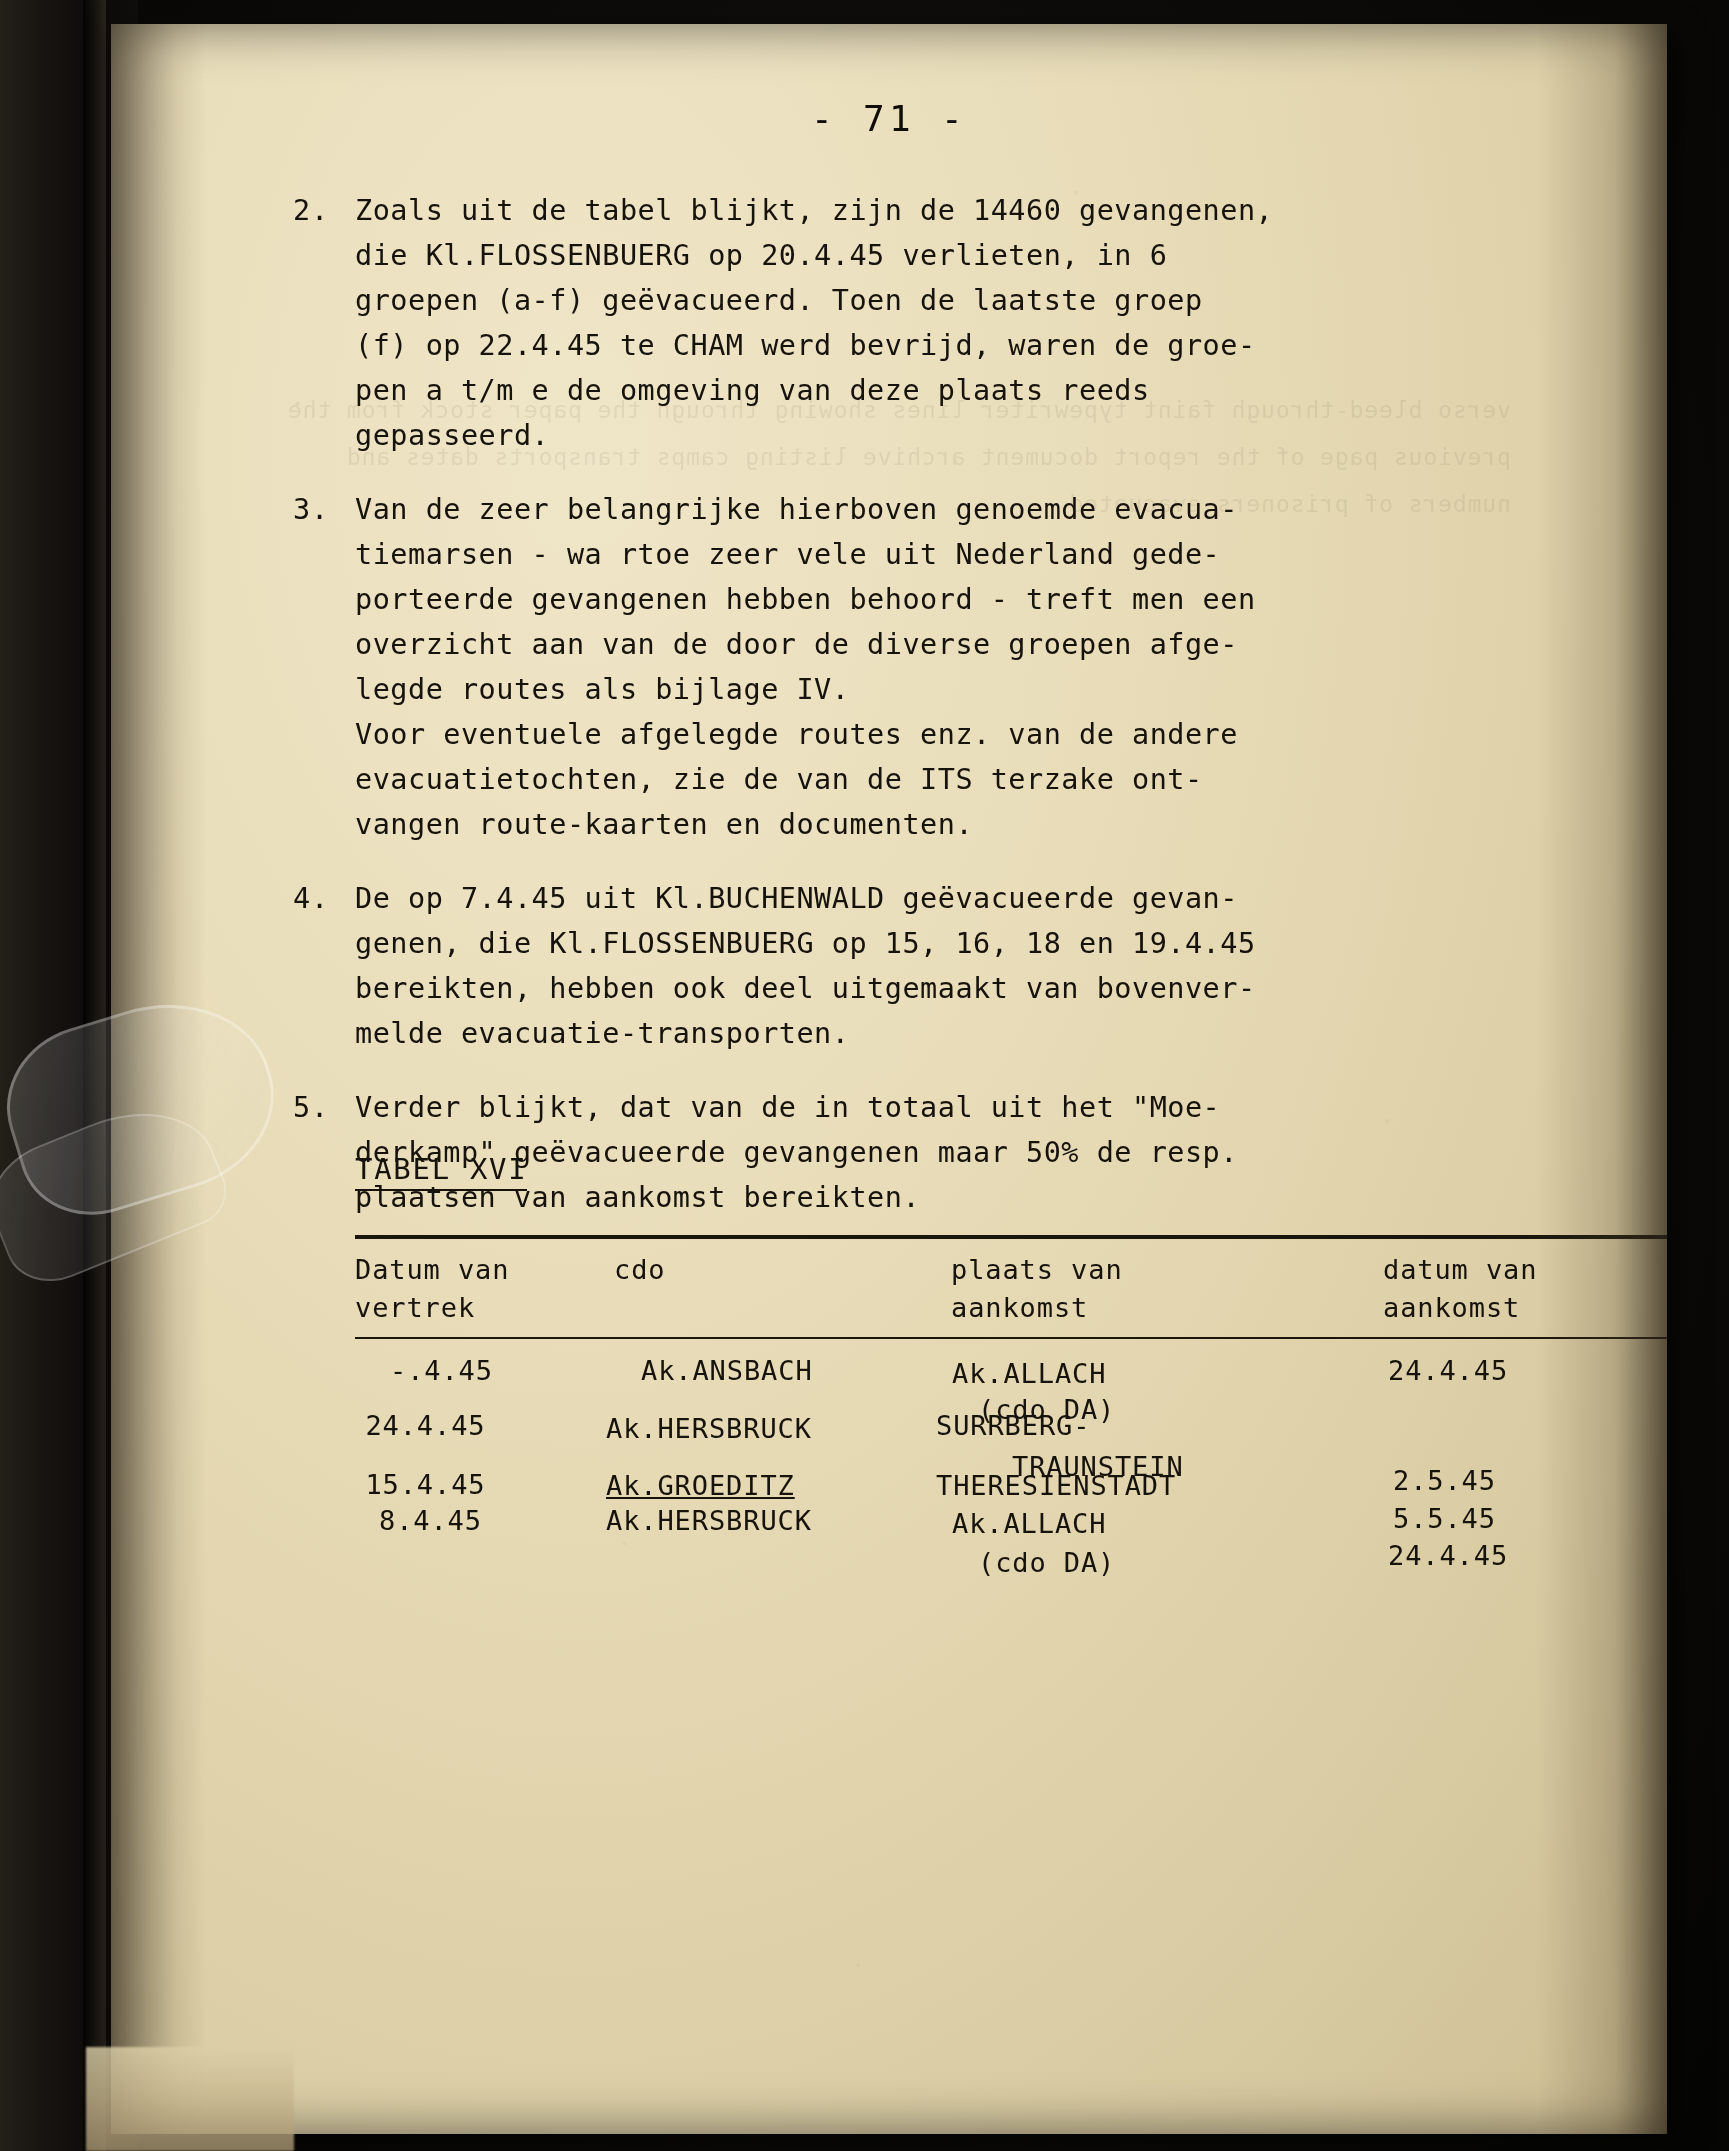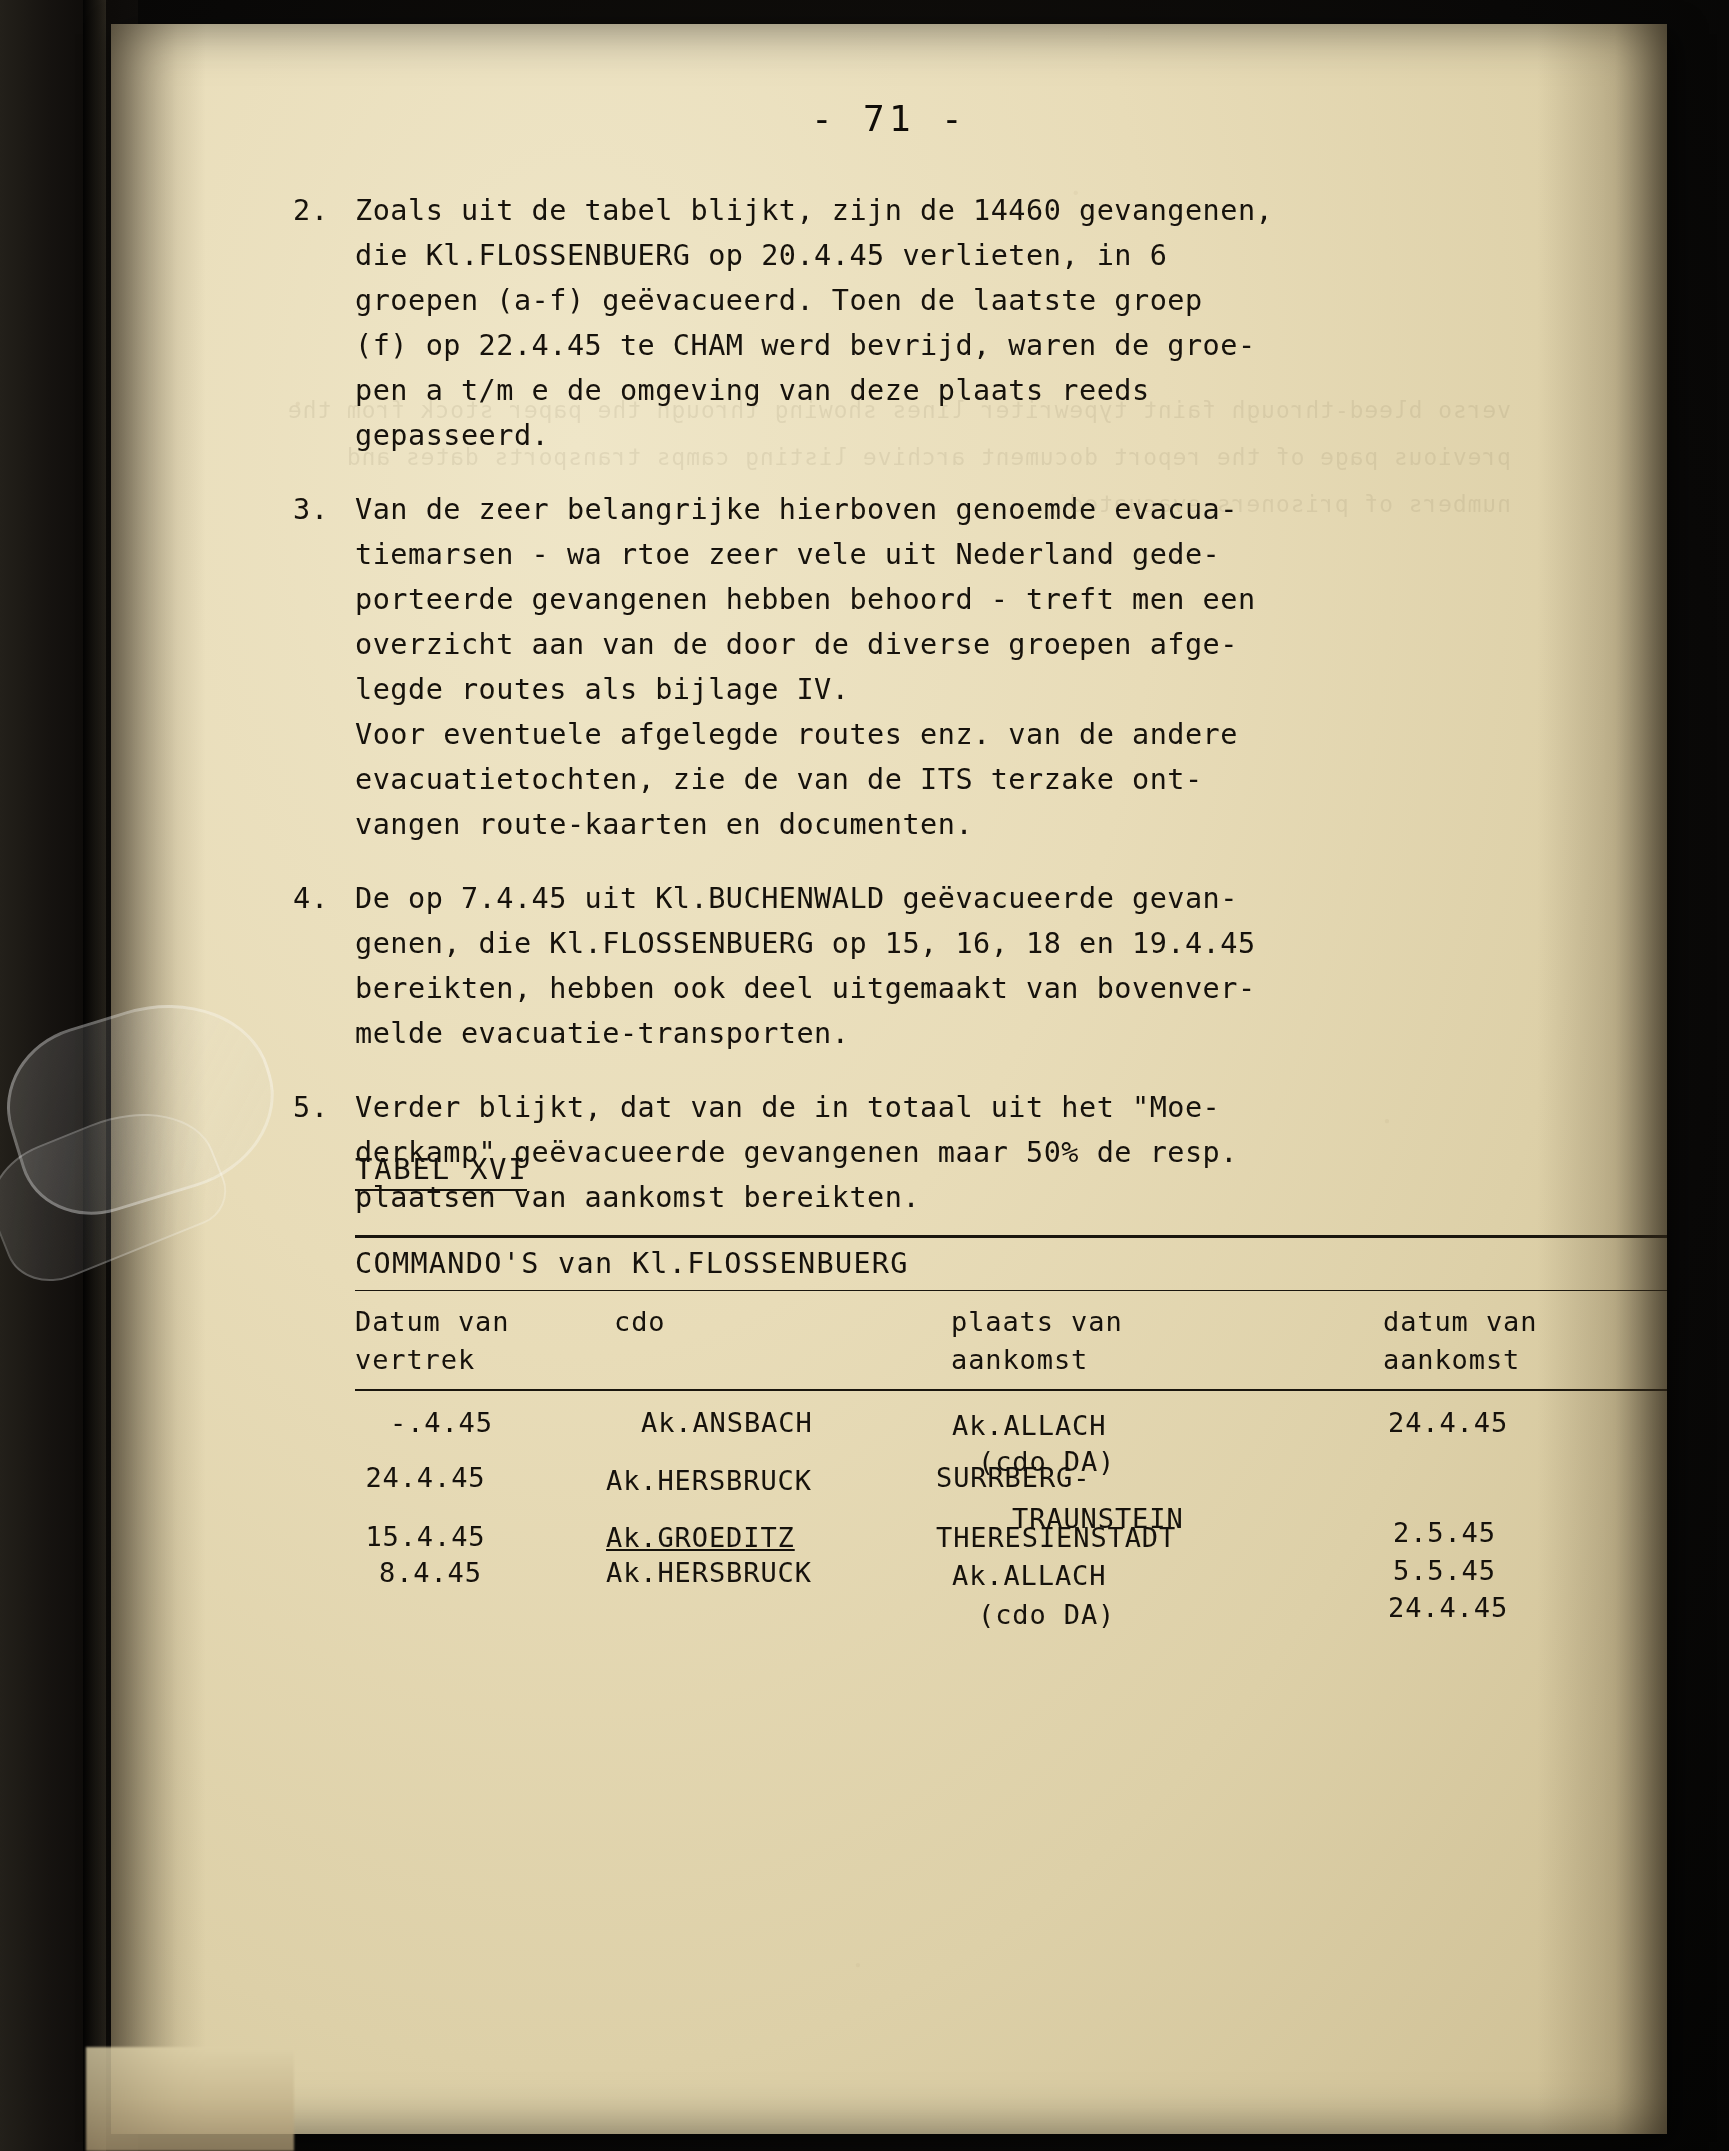--- a/index.html
+++ b/index.html
@@ -293,21 +293,20 @@
 
       </div>
 
       <div class="tabel-title">TABEL XVI</div>
 
       <div class="table-wrap">
         <div class="rule"></div>
 
         <div class="rule thin"></div>
 
-        <div class="tbl-section">COMMANDO'S van Kl.FLOSSENBUERG</div>
         <div class="rule thin"></div>
 
         <div class="tbl-heads">
           <div class="col1" style="white-space:pre-wrap">Datum van
 vertrek</div>
           <div class="col2" style="white-space:pre-wrap">cdo</div>
           <div class="col3" style="white-space:pre-wrap">plaats van
 aankomst</div>
           <div class="col4" style="white-space:pre-wrap">datum van
 aankomst</div>

